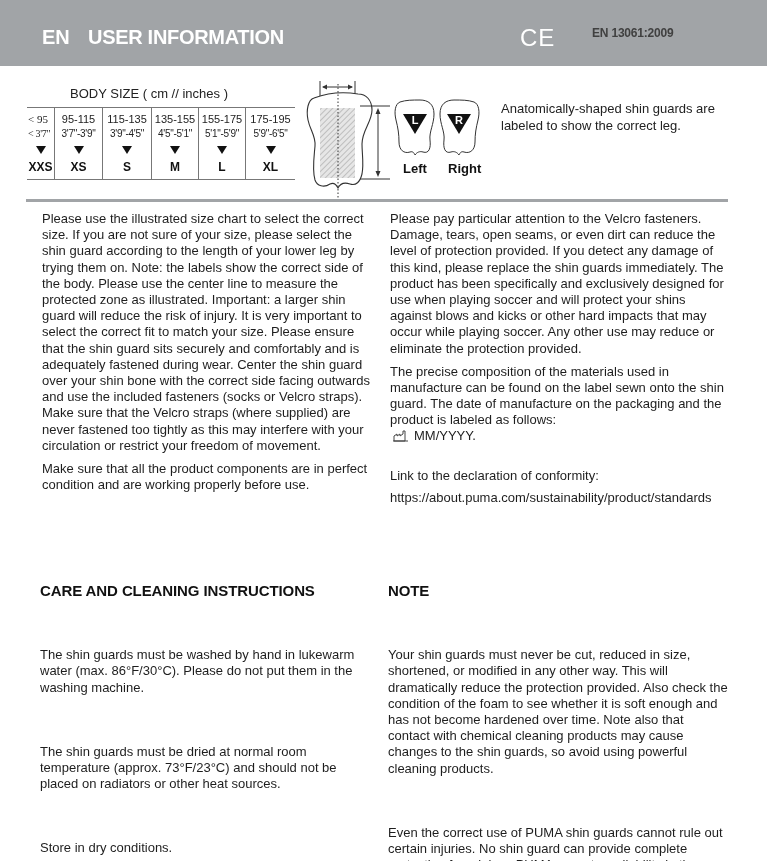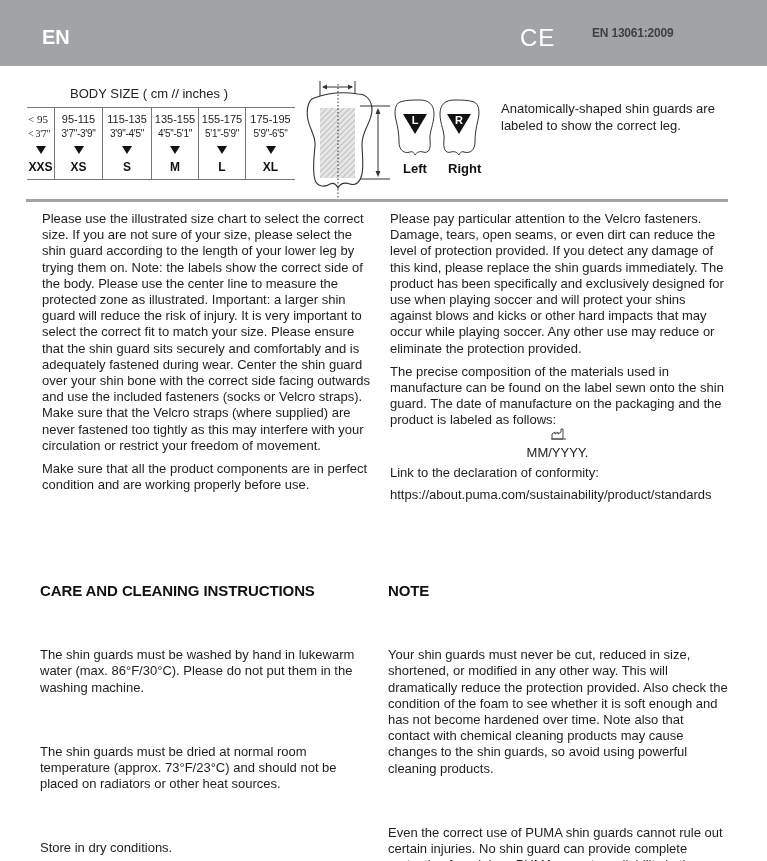--- a/index.html
+++ b/index.html
@@ -33,35 +33,36 @@
 
   .anat-note { position: absolute; left: 501px; top: 100px; width: 240px; font-family: "Liberation Sans", sans-serif; font-size: 13px; line-height: 17px; color: #222; }
 
   .divider { position: absolute; left: 26px; top: 199px; width: 702px; height: 3px; background: #a1a4a7; }
 
   
   .col { position: absolute; font-family: "Liberation Sans", sans-serif; font-size: 13px; line-height: 16.2px; color: #1e1e1e; }
   .col p { margin-bottom: 7px; }
   .col-left { left: 42px; top: 211px; width: 330px; }
   .col-right { left: 390px; top: 211px; width: 335px; }
-  .mfg-line { display: flex; align-items: center; gap: 5px; margin-top: -1px; flex-direction: column; }
+  .mfg-line { display: flex; align-items: center; gap: 5px; margin-top: -1px; }
   .mfg-line svg { margin-left: 3px; }
-  .link-label { margin-top: 4px; }
+  .link-label { margin-top: 24px; }
   .link-url { margin-top: 6px; }
 
   .section-title { font-family: "Liberation Sans", sans-serif; font-weight: bold; font-size: 15px; color: #111; margin-bottom: 6px; letter-spacing: -0.1px; }
   .care { position: absolute; left: 40px; top: 583px; width: 335px; font-family: "Liberation Sans", sans-serif; font-size: 13px; line-height: 16.2px; color: #1e1e1e; }
   .care p, .note p { margin-bottom: 7px; margin-top: 48px; }
   .note { position: absolute; left: 388px; top: 583px; width: 340px; font-family: "Liberation Sans", sans-serif; font-size: 13px; line-height: 16.2px; color: #1e1e1e; }
 </style>
 </head>
 <body>
 
 <div class="header">
   <span class="lang">EN</span>
+  <span class="title">USER INFORMATION</span>
   <span class="ce">CE</span>
   <span class="standard">EN 13061:2009</span>
 </div>
 
 <div class="size-chart-title">BODY SIZE ( cm // inches )</div>
 <div class="size-table">
   <div class="size-col first" style="width:28px">
     <div class="cm">&lt; 95</div>
     <div class="in">&lt; 3'7"</div>
     <div class="arrow"></div>

